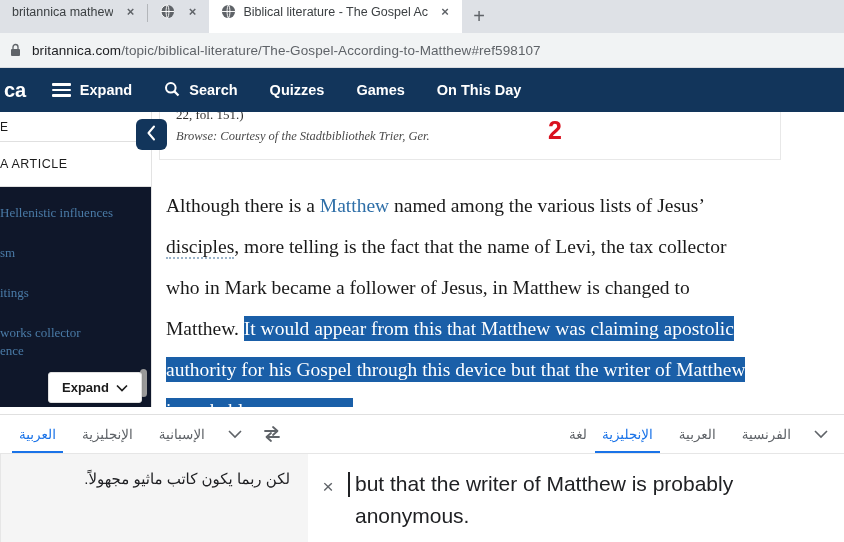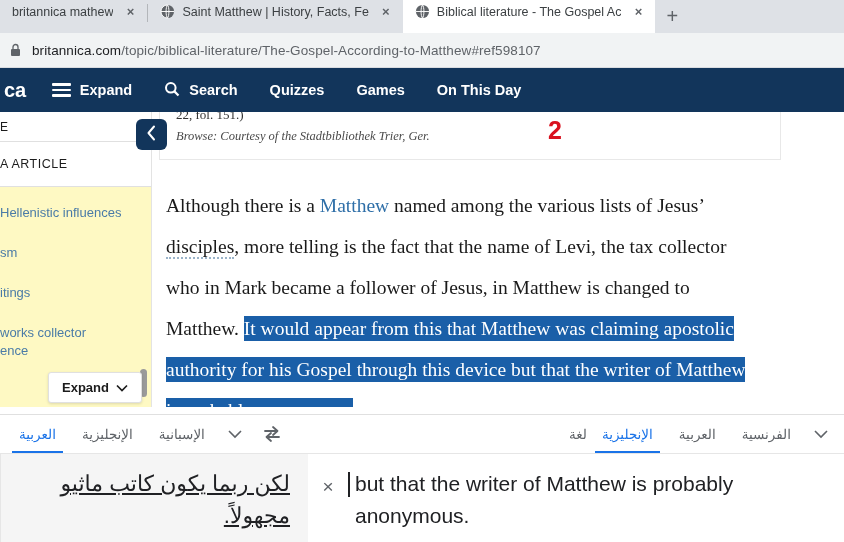--- a/index.html
+++ b/index.html
@@ -152,24 +152,25 @@
     height: 45px;
     display: flex; align-items: center;
     font-size: 12.5px;
     letter-spacing: 0.5px;
     color: #1c1c1c;
     background: #fff;
     border-bottom: 1px solid #e0e0e0;
   }
   .toc-list {
     flex: 1;
-    background: #fef9c3;
+    background: #0f172a;
     padding-top: 17px;
     position: relative;
     overflow: hidden;
+    font-family: Liberation Serif, serif;
   }
   .toc-link {
     display: block;
     font-size: 13px;
     color: #4a7ba7;
     line-height: 1.45;
     margin-bottom: 21px;
     padding-left: 0;
     white-space: pre-line;
   }
@@ -349,25 +350,24 @@
     display: flex;
     height: 89px;
     border-top: 1px solid #e6e6e6;
     direction: rtl;
   }
   .pane-out {
     width: 308px;
     flex: 0 0 308px;
     background: #f5f5f5;
     padding: 14px 18px 12px 14px;
-    font-size: 22px;
+    font-size: 15px;
     color: #202124;
     line-height: 1.45;
     border-left: 1px solid #e6e6e6;
-    text-decoration: underline;
   }
   .pane-in {
     flex: 1;
     background: #ffffff;
     direction: ltr;
     display: flex;
     align-items: flex-start;
     padding: 14px 0 0 0;
     position: relative;
   }
@@ -406,21 +406,20 @@
       <span class="tabclose">×</span>
     </div>
     <div class="tab-sep"></div>
     <div class="tab inactive">
       <span class="favicon">
         <svg width="15" height="15" viewBox="0 0 16 16">
             <circle cx="8" cy="8" r="7" fill="#5f6368"></circle>
             <path d="M8 1a7 7 0 000 14M1 8h14M8 1c2 2 2 12 0 14M8 1C6 3 6 13 8 15" stroke="#fff" stroke-width="1" fill="none"></path>
           </svg>
       </span>
-      <span class="title">Saint Matthew | History, Facts, Fe</span>
       <span class="tabclose">×</span>
     </div>
     <div class="tab active">
       <span class="favicon">
         <svg width="15" height="15" viewBox="0 0 16 16">
             <circle cx="8" cy="8" r="7" fill="#5f6368"></circle>
             <path d="M1 8h14M8 1c2 2 2 12 0 14M8 1C6 3 6 13 8 15" stroke="#fff" stroke-width="1" fill="none"></path>
           </svg>
       </span>
       <span class="title">Biblical literature - The Gospel Ac</span>

